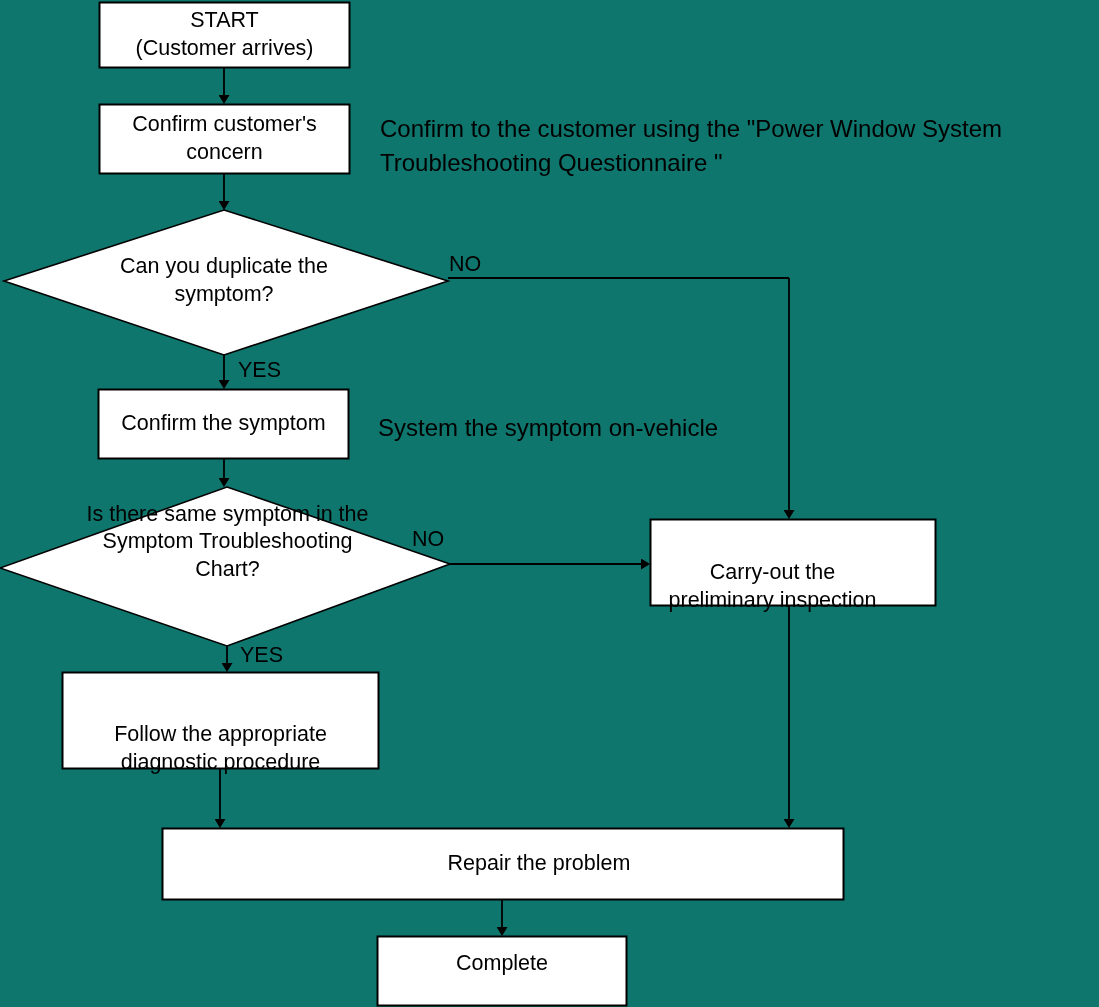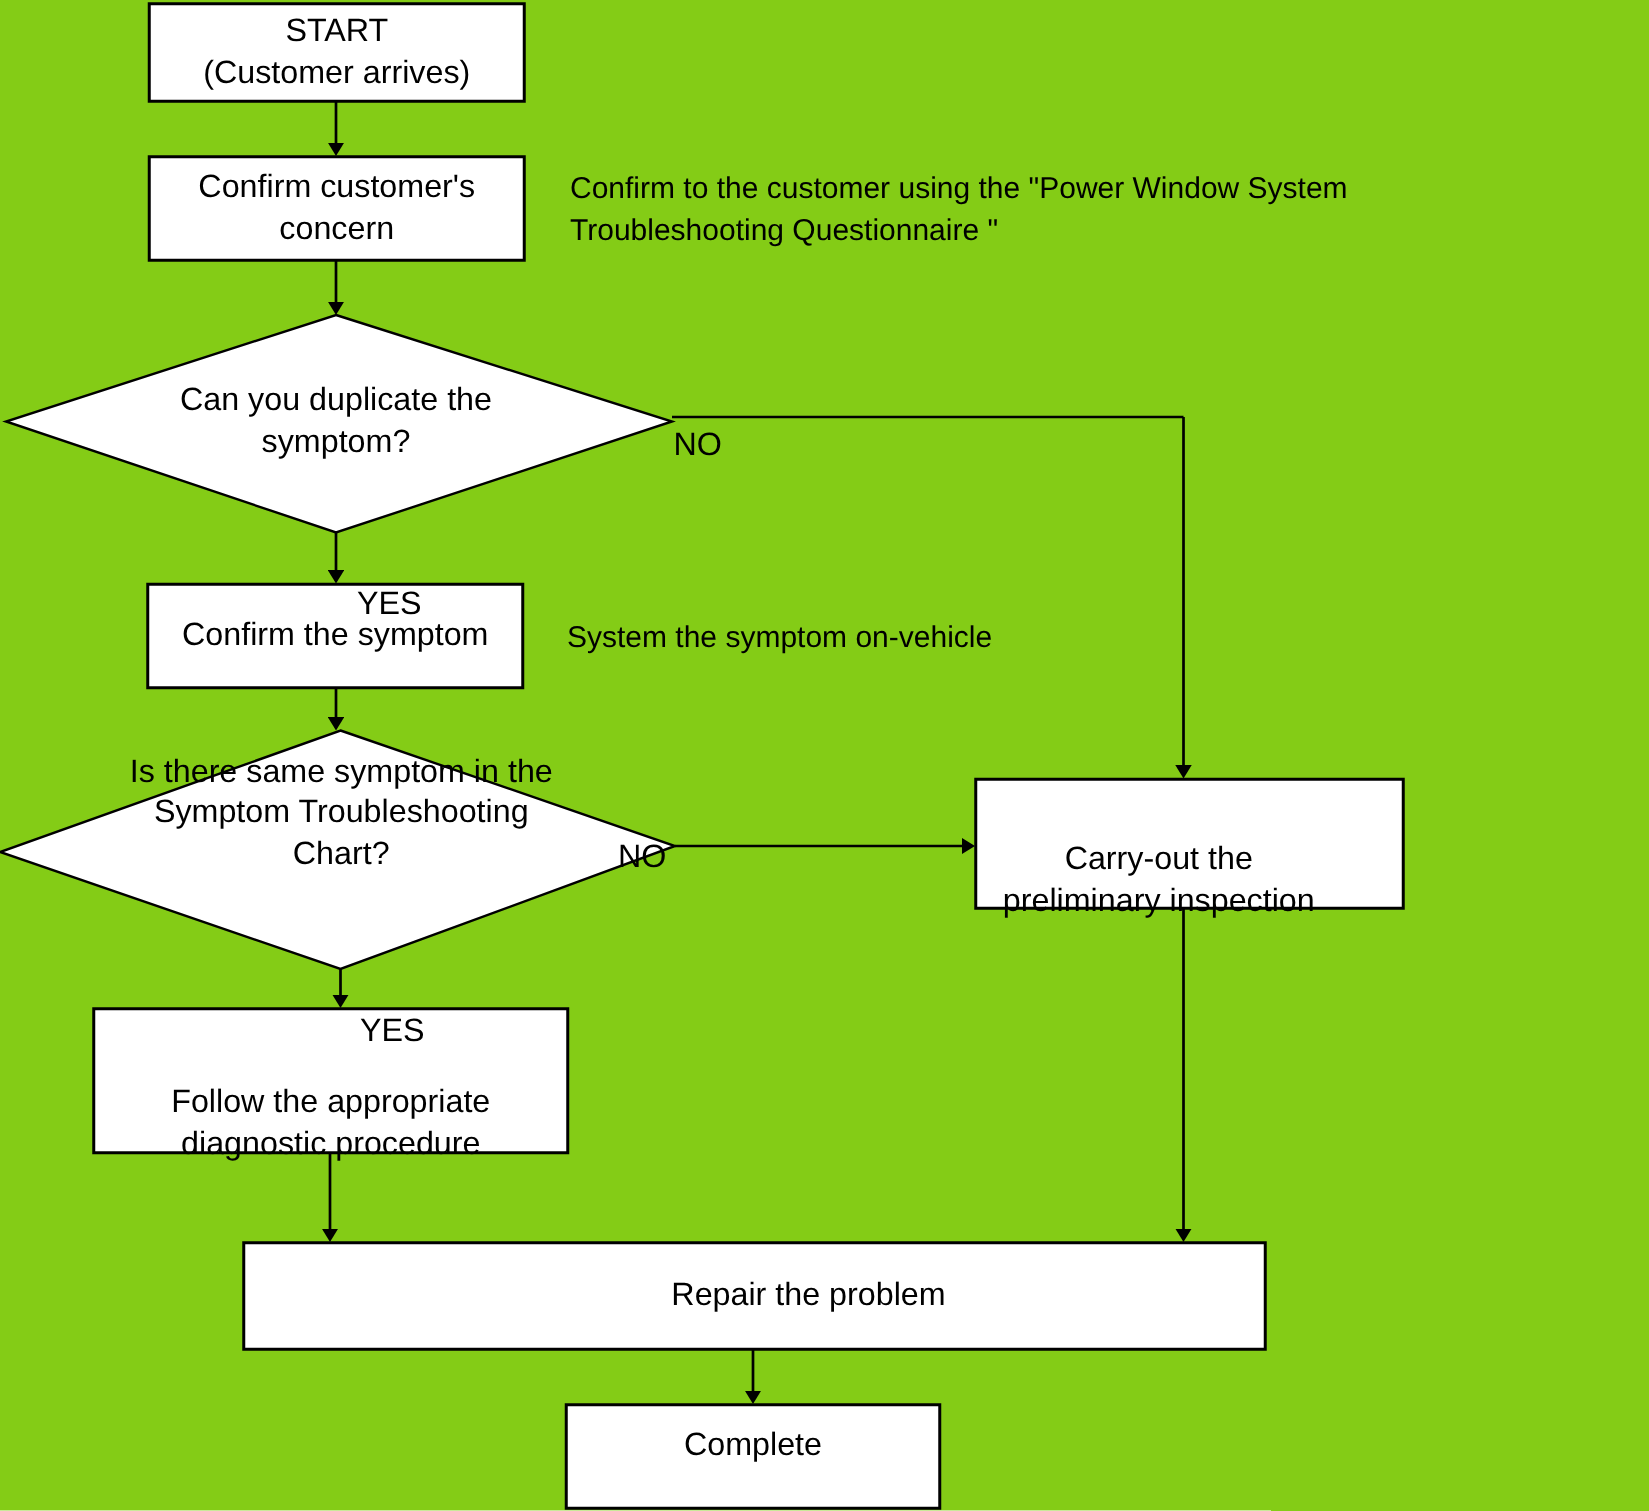--- a/index.html
+++ b/index.html
@@ -8,21 +8,21 @@
     background: #ffffff;
   }
   body {
     font-family: "Liberation Sans", sans-serif;
     color: #000000;
   }
   #canvas {
     position: relative;
     width: 1099px;
     height: 1007px;
-    background: #84cc16;
+    background: #0f766e;
     overflow: hidden;
   }
   svg.layer {
     position: absolute;
     top: 0;
     left: 0;
     width: 1099px;
     height: 1007px;
   }
   .node-text {
@@ -36,25 +36,24 @@
     color: #000000;
     white-space: pre-line;
     pointer-events: none;
   }
   .edge-label {
     position: absolute;
     font-size: 21.5px;
     line-height: 1.2;
     color: #000000;
     white-space: nowrap;
-    margin-top: 32px;
   }
   .annotation {
     position: absolute;
-    font-size: 20px;
+    font-size: 24px;
     line-height: 1.42;
     color: #000000;
     white-space: pre-line;
   }
 </style>
 </head>
 <body>
 
 <div id="canvas">
 

